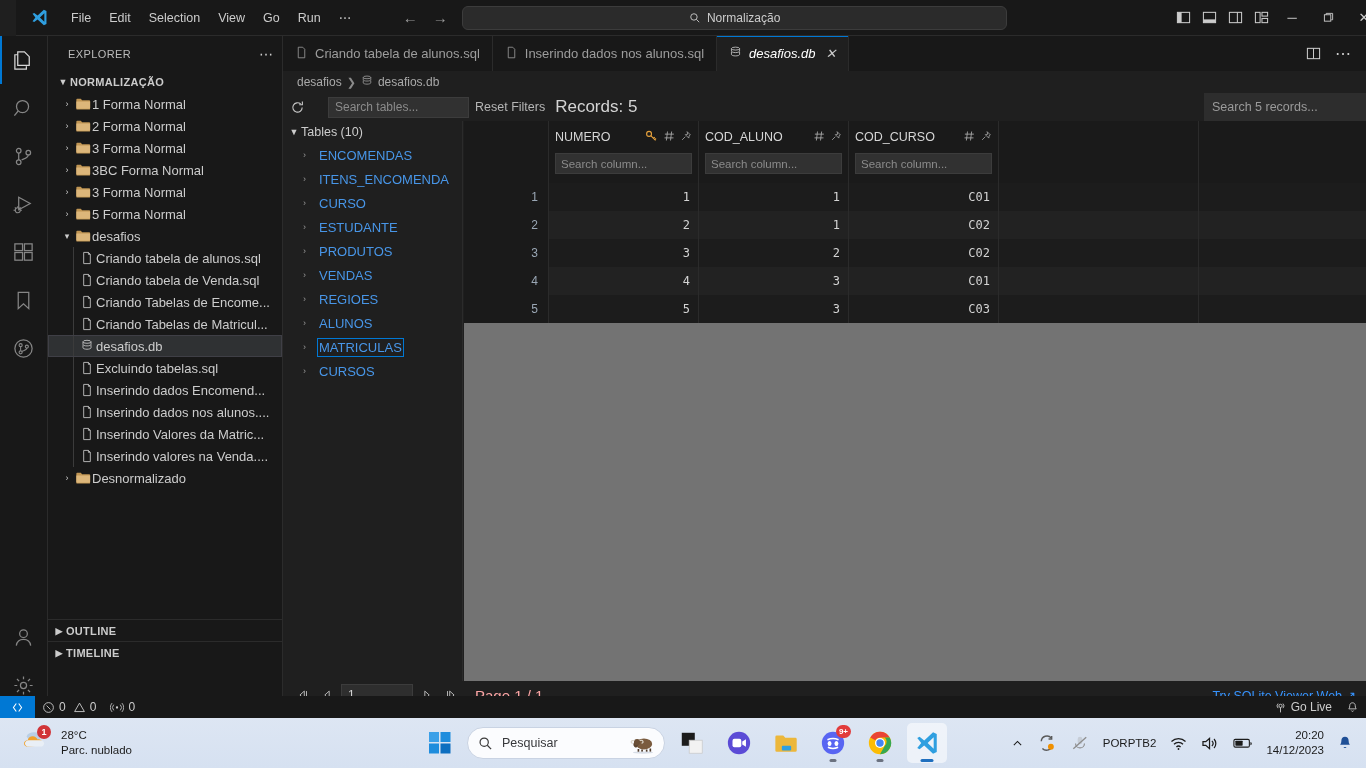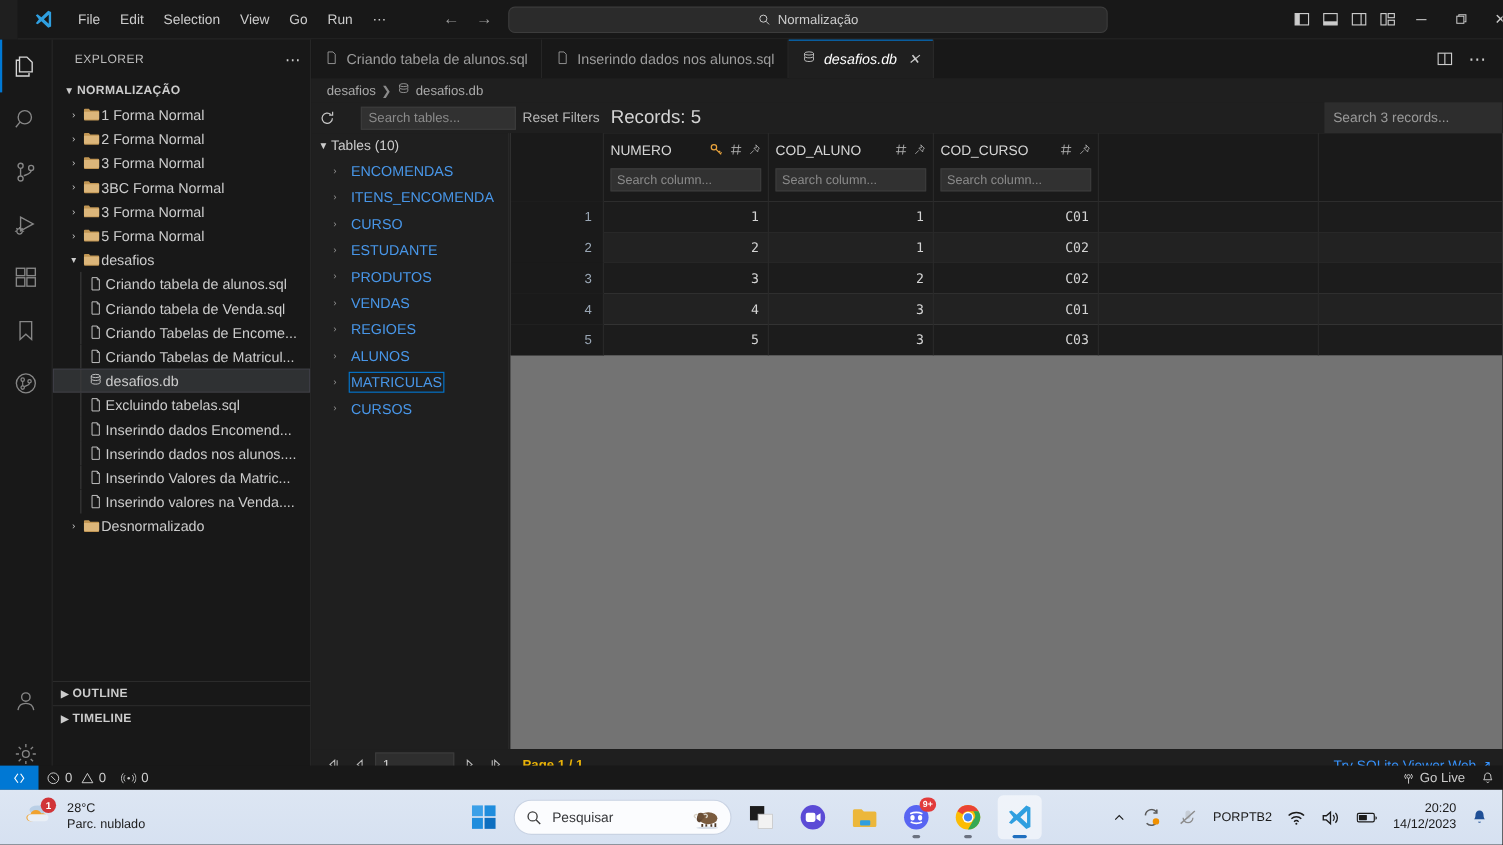--- a/index.html
+++ b/index.html
@@ -180,21 +180,21 @@
 
   .pager {
     position: absolute; left: 0; bottom: 0; width: 1083px; height: 28px;
     display: flex; align-items: center; padding-left: 8px; background: #1f1f1f;
   }
   .pg-btn { width: 24px; height: 24px; display: flex; align-items: center; justify-content: center; color: #b8b8b8; font-size: 13px; }
   .pg-input {
     width: 72px; height: 22px; background: #2e2e2e; border: 1px solid #3c3c3c;
     font-size: 12px; color: #d4d4d4; display: flex; align-items: center; padding: 0 6px; margin: 0 2px;
   }
-  .pg-label { margin-left: 12px; font-size: 12px; color: #eab308; font-weight: bold; }
+  .pg-label { margin-left: 12px; font-size: 15px; color: #fca5a5; }
   .try-web { margin-left: auto; margin-right: 10px; font-size: 12.5px; color: #3794ff; }
 
   
   .statusbar {
     position: absolute; left: 0; bottom: 50px; width: 1366px; height: 22px;
     background: #181818; display: flex; align-items: center; font-size: 12px; color: #cccccc;
   }
   .sb-logo { width: 35px; height: 22px; background: #0078d4; display: flex; align-items: center; justify-content: center; }
   .sb-item { display: flex; align-items: center; gap: 4px; padding: 0 7px; height: 22px; }
   .sb-right { margin-left: auto; display: flex; align-items: center; }
@@ -641,21 +641,21 @@
       <div class="sq-toolbar">
         <div class="refresh-btn">
           <svg width="15" height="15" viewBox="0 0 16 16">
               <path d="M13 8a5 5 0 1 1-1.6-3.7" fill="none" stroke="#c5c5c5" stroke-width="1.2"></path>
               <path d="M13.2 1.6V5h-3.4" fill="none" stroke="#c5c5c5" stroke-width="1.2"></path>
             </svg>
         </div>
         <div class="tbl-search">Search tables...</div>
         <div class="reset-filters">Reset Filters</div>
         <div class="records">Records: 5</div>
-        <div class="rec-search">Search 3 records...</div>
+        <div class="rec-search">Search 5 records...</div>
       </div>
 
       <div class="tables-panel">
         <div class="tp-head">
           <span class="chev" style="margin-left:4px">▼</span>
           <span>Tables (10)</span>
         </div>
         <div id="tables-list">
             <div class="tp-row">
               <span class="tp-chev">›</span>

